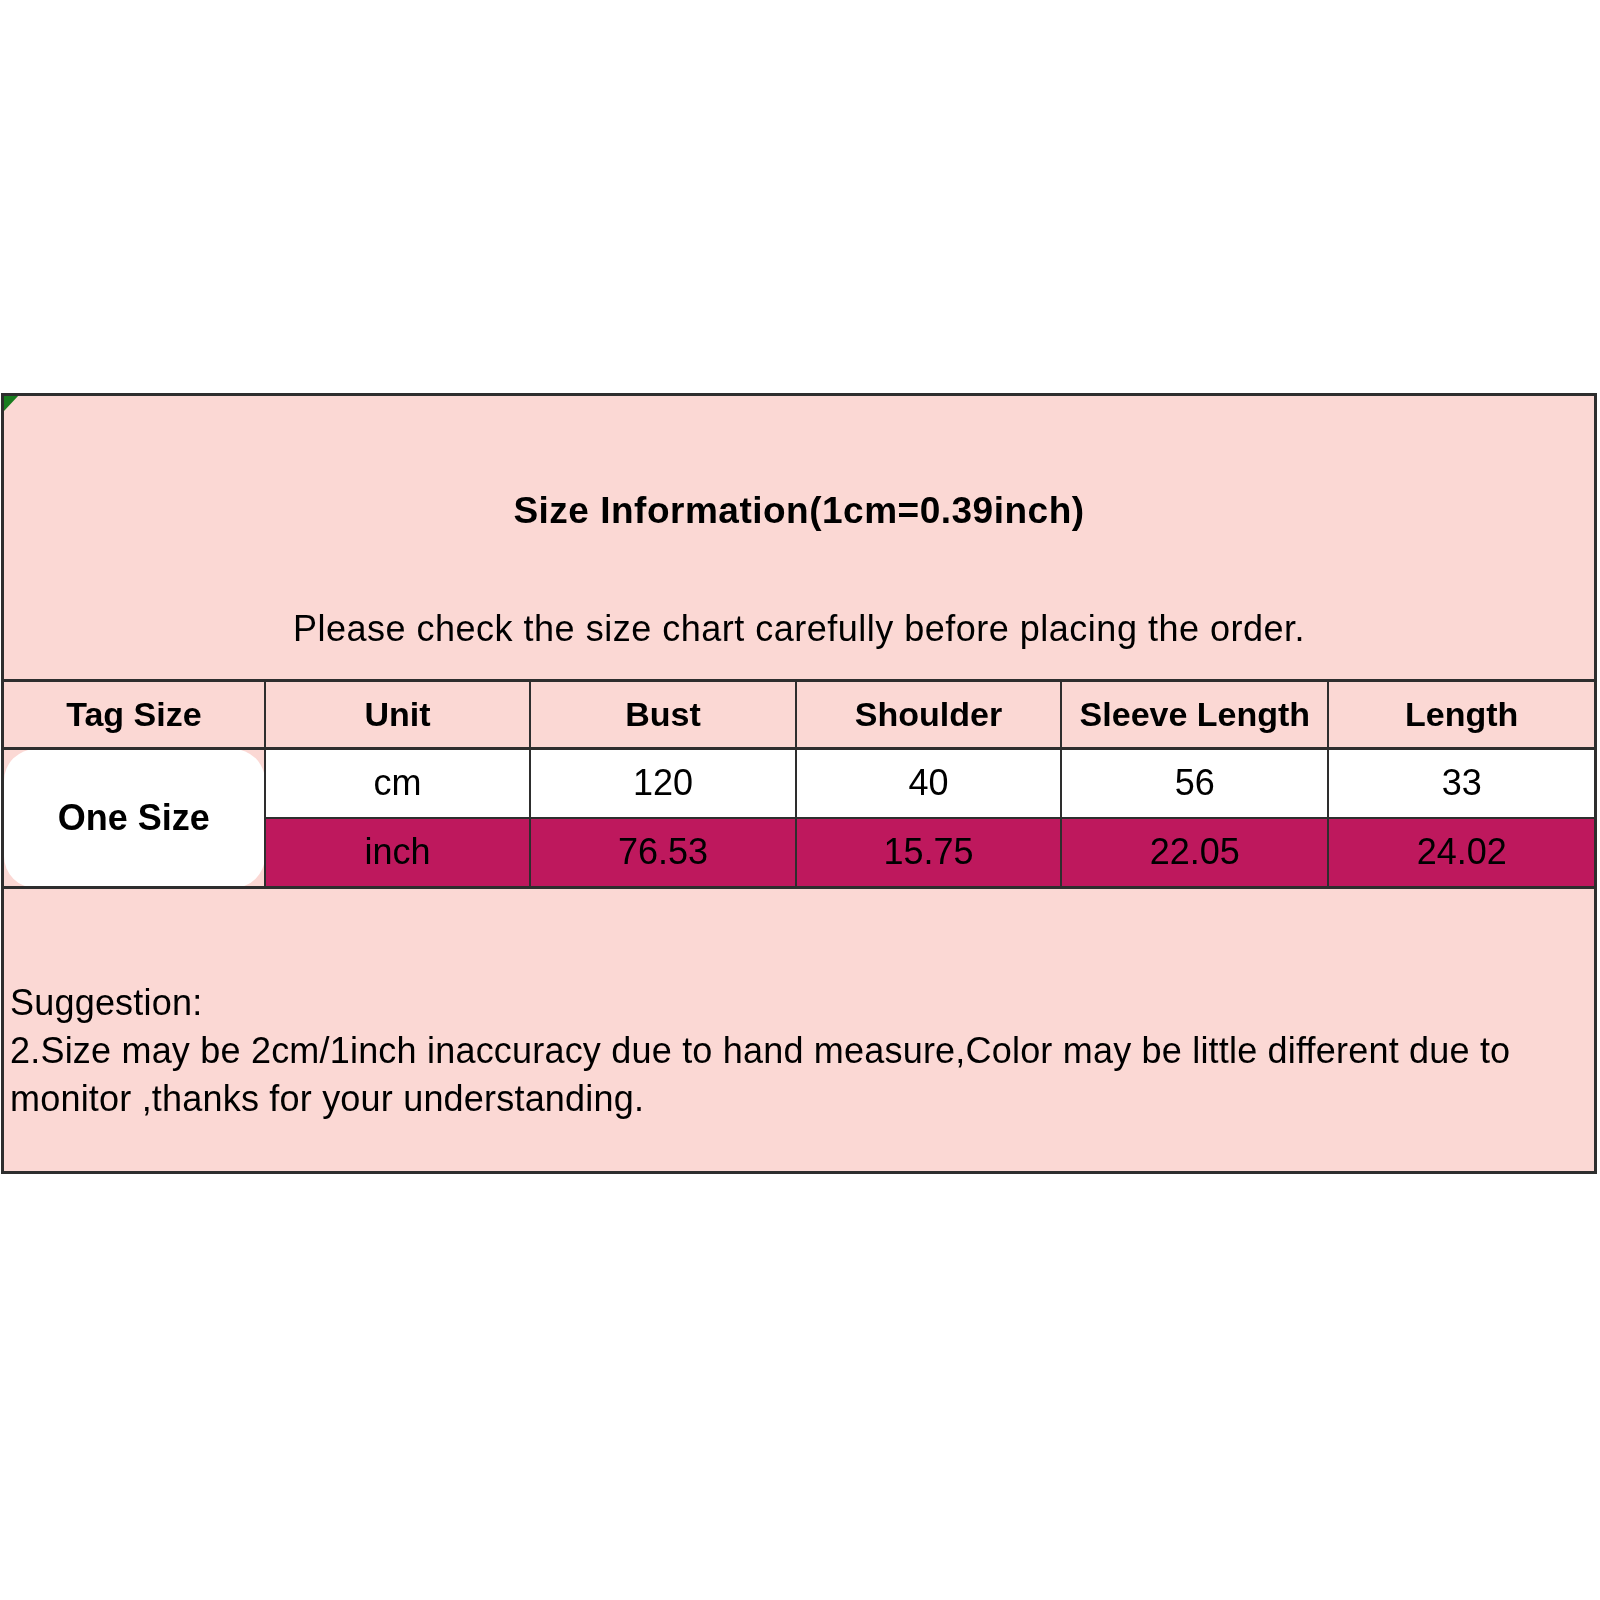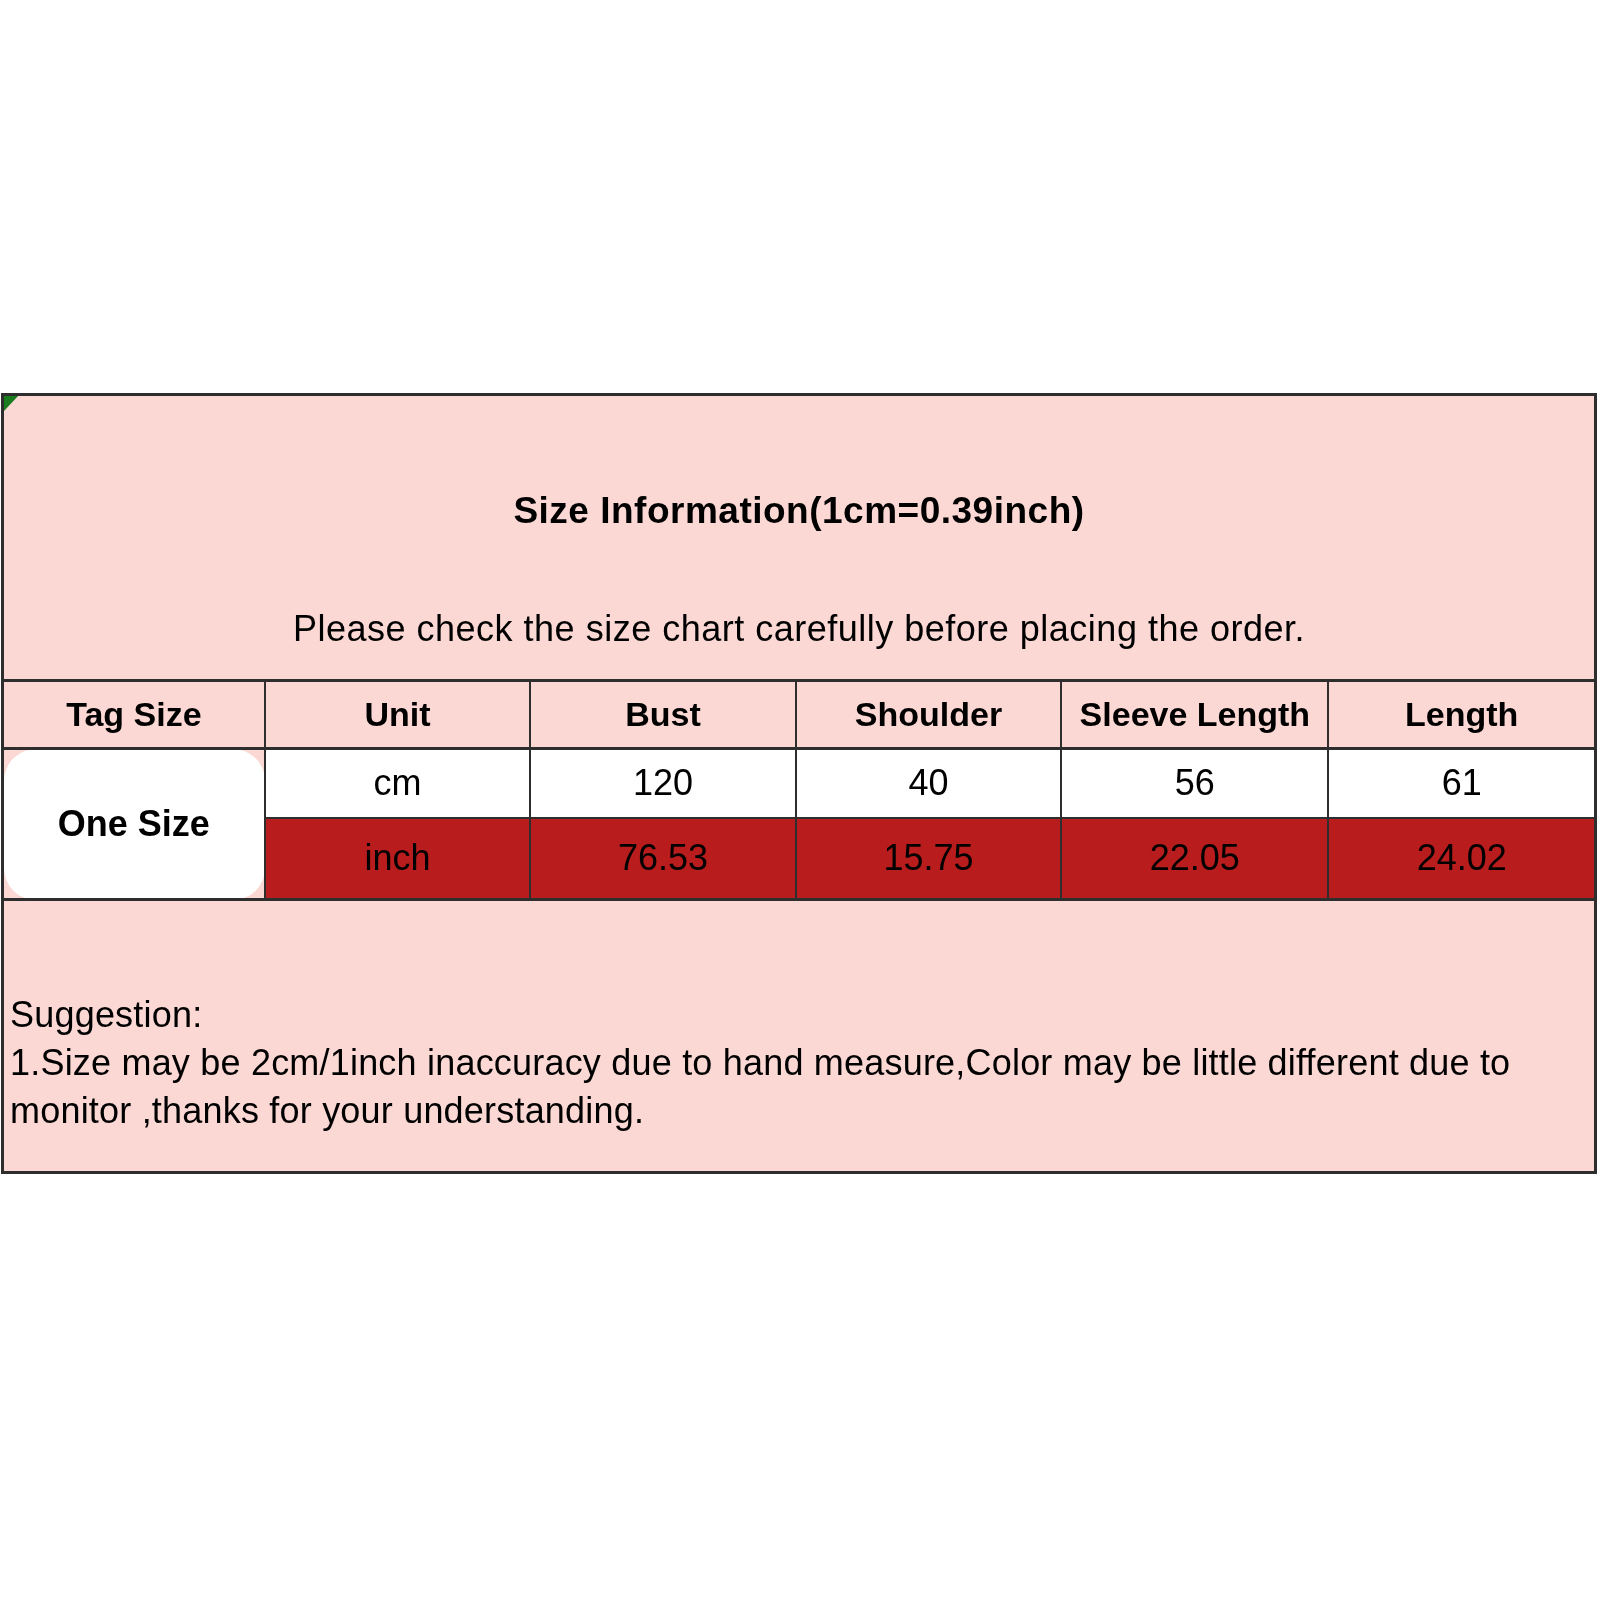--- a/index.html
+++ b/index.html
@@ -76,21 +76,21 @@
   }
   table.size-table th {
     height: 68px;
     font-size: 34px;
     font-weight: 700;
     background: #fbd8d4;
     border-bottom: 3px solid #2e2e2e;
     margin-top: 24px;
   }
   tr.cm-row td { height: 69px; background: #ffffff; font-size: 36px; }
-  tr.inch-row td { height: 82px; background: #b91c1c; font-size: 36px; }
+  tr.inch-row td { height: 70px; background: #be185d; font-size: 36px; }
   td.tag-size-cell {
     background: #ffffff;
     font-size: 38px;
     font-weight: 700;
     border-radius: 32px;
   }
   table.size-table th:first-child,
   table.size-table td:first-child { border-left: none; }
   table.size-table th:last-child,
   table.size-table td:last-child { border-right: none; }
@@ -138,32 +138,32 @@
           <th>Shoulder</th>
           <th>Sleeve Length</th>
           <th>Length</th>
         </tr>
         <tr class="cm-row">
           <td class="tag-size-cell" rowspan="2">One Size</td>
           <td>cm</td>
           <td>120</td>
           <td>40</td>
           <td>56</td>
-          <td>61</td>
+          <td>33</td>
         </tr>
         <tr class="inch-row">
           <td>inch</td>
           <td>76.53</td>
           <td>15.75</td>
           <td>22.05</td>
           <td>24.02</td>
         </tr>
       </tbody>
     </table>
 
     <div class="attention-area">
       <div class="attention-line">Suggestion:</div>
-      <div class="attention-line">1.Size may be 2cm/1inch inaccuracy due to hand measure,Color may be little different due to</div>
+      <div class="attention-line">2.Size may be 2cm/1inch inaccuracy due to hand measure,Color may be little different due to</div>
       <div class="attention-line">monitor ,thanks for your understanding.</div>
     </div>
 
   </div>
 </div>
 
 </body></html>

